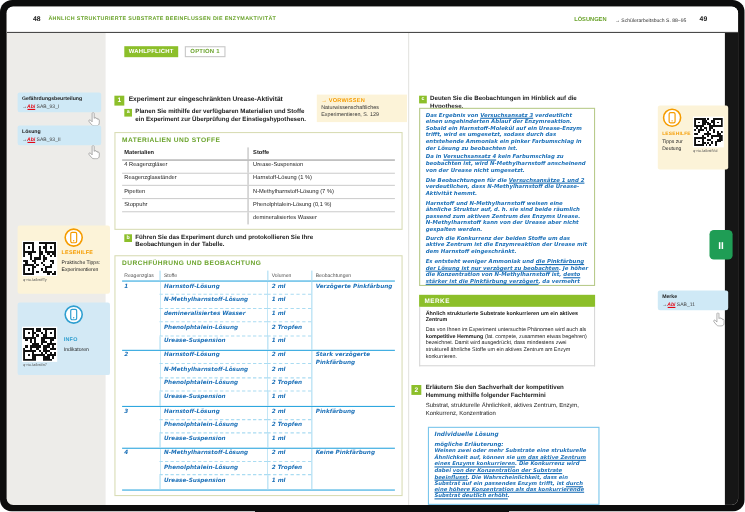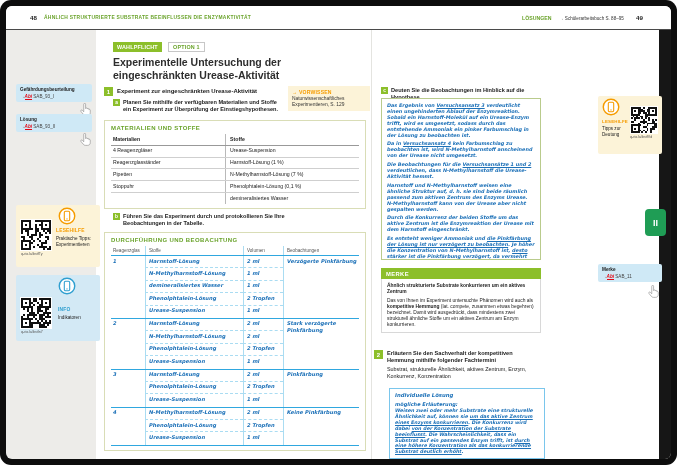--- a/index.html
+++ b/index.html
@@ -539,21 +539,20 @@
     <div class="linkbox" style="left:592px;top:258px;width:64px;">
       <div class="t">Merke</div>
       <div class="linkrow"><span>→</span><span class="logo">Abi</span> <span>SAB_11</span></div>
     </div>
     <div class="pointer" style="left:642px;top:278px;"><svg viewBox="0 0 12 14">
           <path d="M4.1 1.3 C4.1 0 6.1 0 6.1 1.3 L6.1 6 L6.4 6 C6.4 5.1 8.1 5.1 8.1 6 L8.1 6.5 C8.3 5.8 9.7 5.9 9.7 6.8 L9.7 7.3 C10 6.7 11.2 6.9 11.2 7.8 L11.2 10.6 C11.2 12.4 10 13.5 8.2 13.5 L6 13.5 C5 13.5 4.2 13.1 3.6 12.3 L1.1 9.3 C0.2 8.2 1.7 7 2.6 8 L4.1 9.6 Z" fill="#fff" stroke="#8f8f8f" stroke-width="0.7"></path>
         </svg></div>
 
     <div class="badge1">WAHLPFLICHT</div>
     <div class="badge2">OPTION 1</div>
-    <div class="title">Experimentelle Untersuchung der eingeschränkten Urease-Aktivität</div>
 
     <div class="tasknum" style="left:98px;top:81px;">1</div>
     <div class="taskt" style="left:111px;top:82px;width:180px;font-size:6px;">Experiment zur eingeschränkten Urease-Aktivität</div>
 
     <div class="subletter" style="left:107px;top:93px;">a</div>
     <div class="taskt" style="left:117px;top:93px;width:158px;">Planen Sie mithilfe der verfügbaren Materialien und Stoffe ein Experiment zur Überprüfung der Einstiegshypothesen.</div>
 
     <div class="vorw">
       <div class="lbl">→ VORWISSEN</div>
       <div class="tx">Naturwissenschaftliches Experimentieren, S. 129</div>

